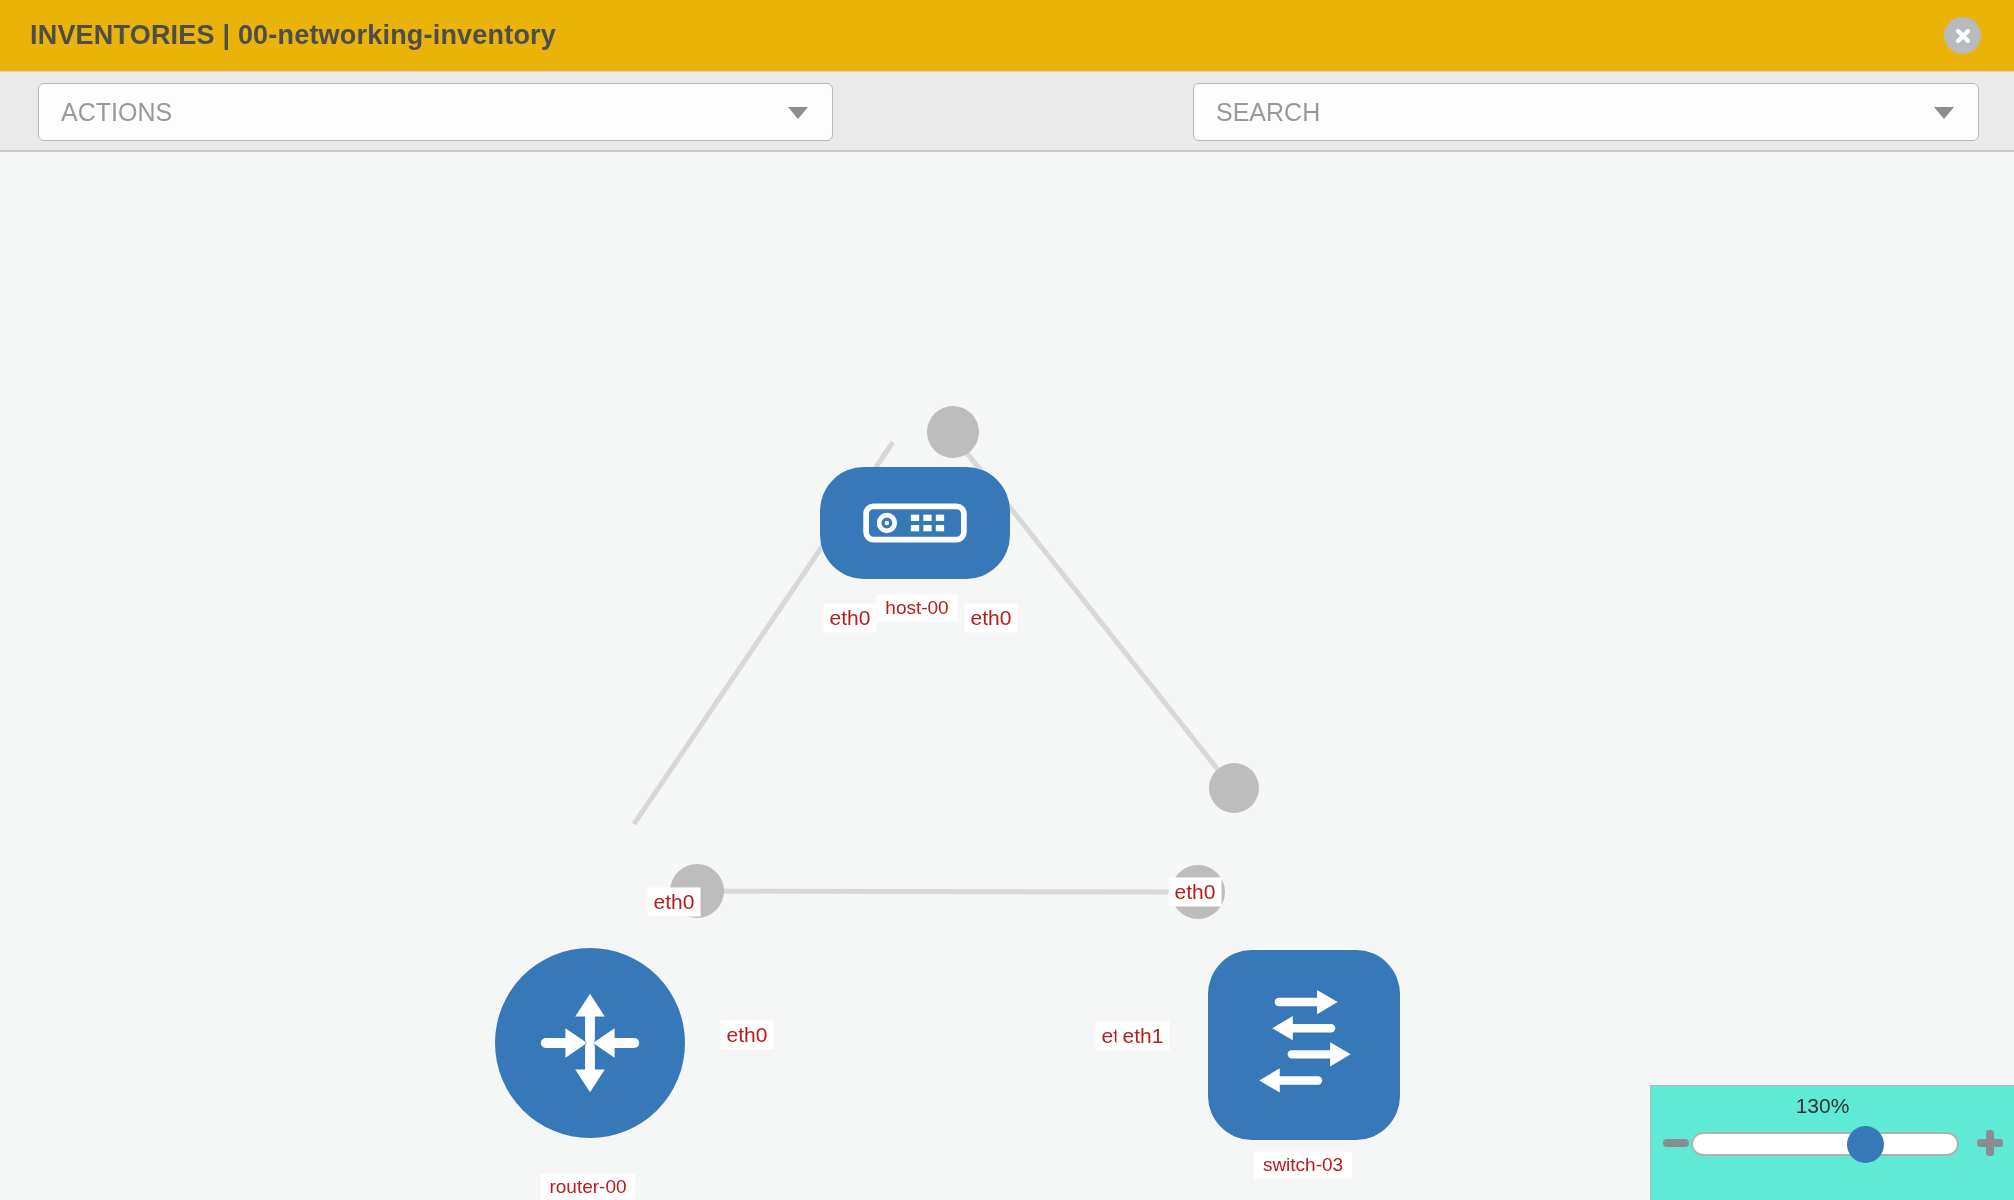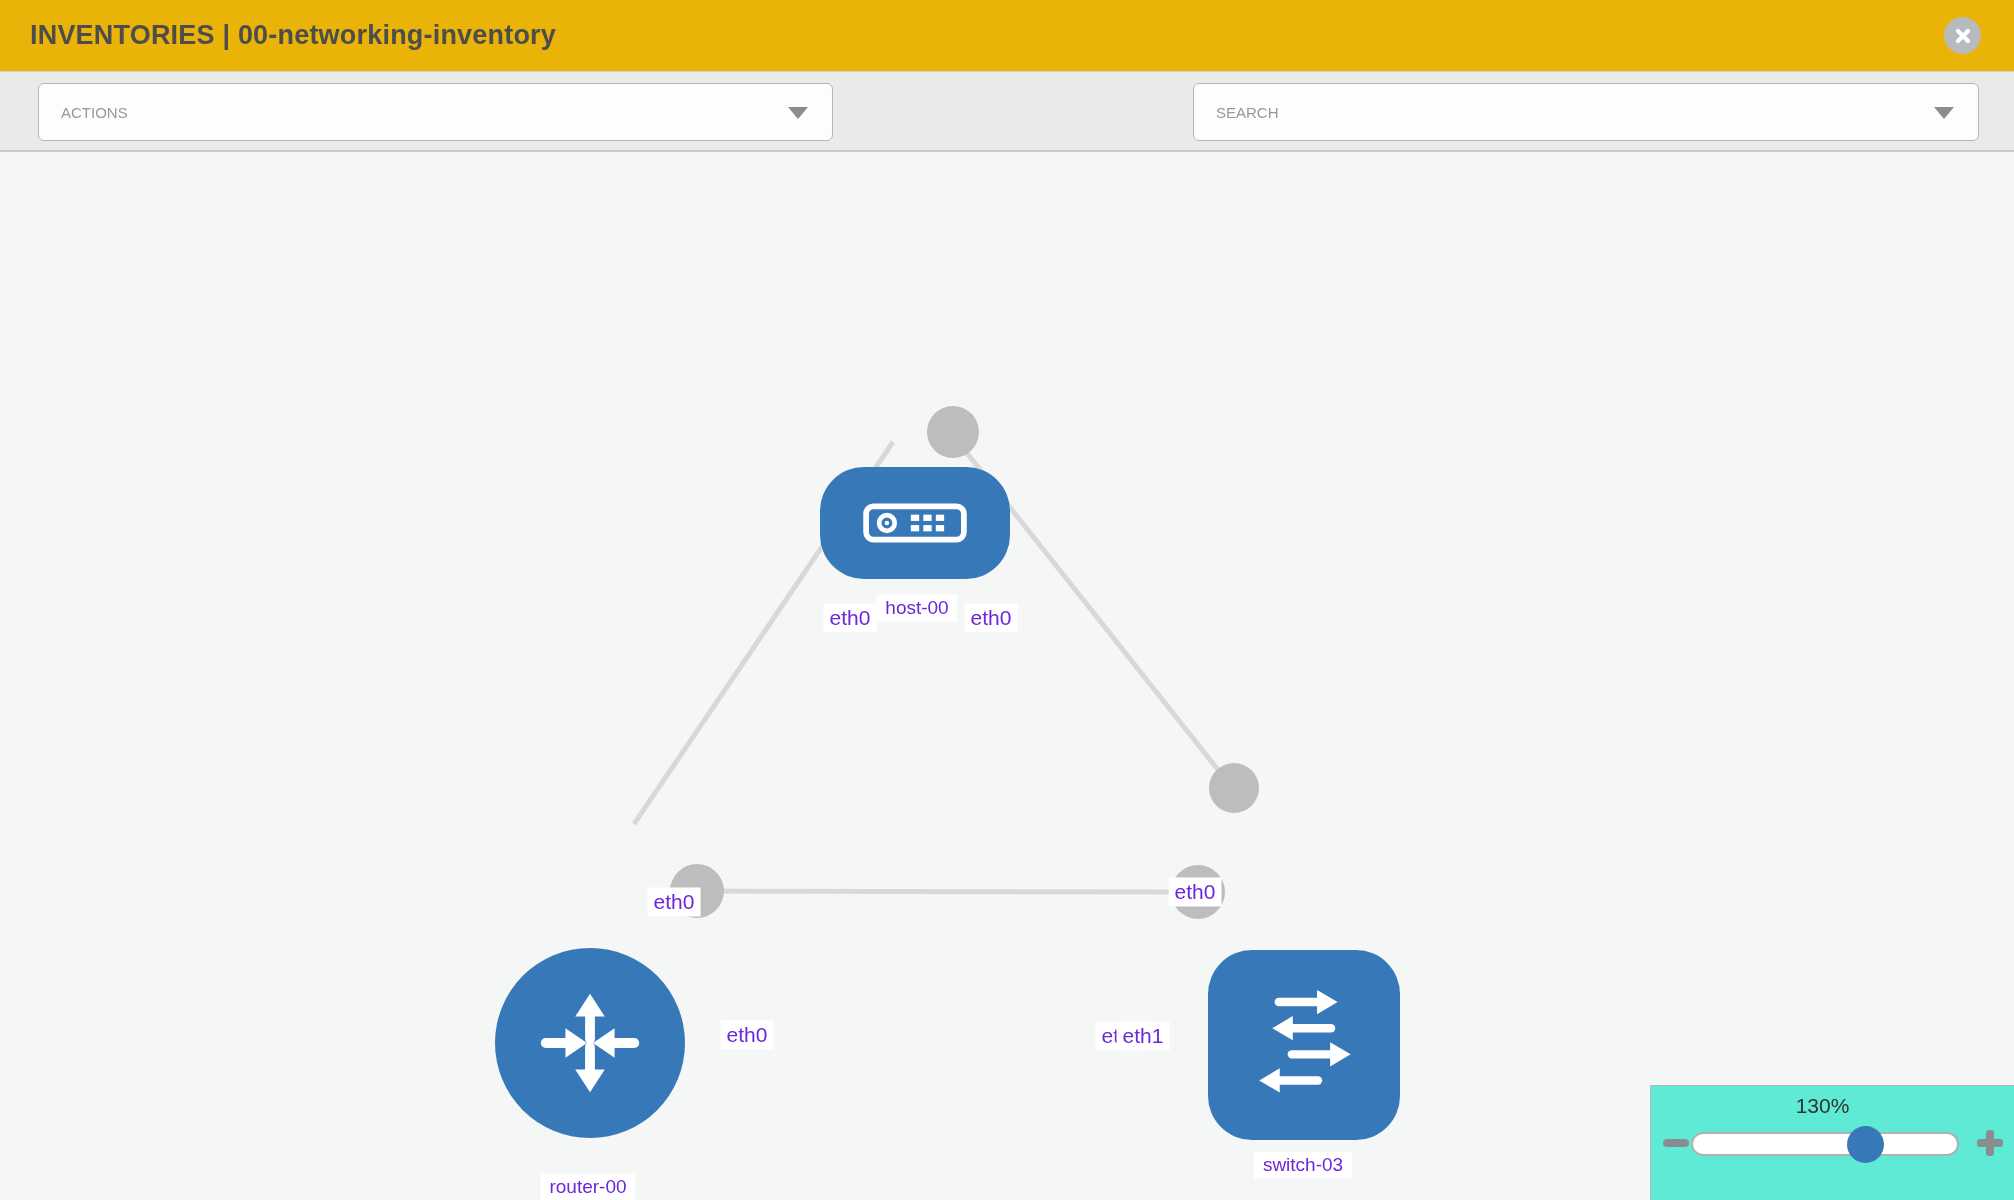--- a/index.html
+++ b/index.html
@@ -15,21 +15,21 @@
   .close-btn { position:absolute; left:1944px; top:17px; width:37px; height:37px;
                border-radius:50%; background:#b8bbbd; cursor:pointer;
                display:flex; align-items:center; justify-content:center; }
 
   
   .toolbar { position:absolute; left:0; top:72px; width:2014px; height:80px;
              background:#eaeaea; border-bottom:2px solid #c9c9c9; }
   .select-box { position:absolute; top:11px; height:58px; background:#fdfdfd;
                 border:1.5px solid #b7b7b7; border-radius:6px; display:flex;
                 align-items:center; cursor:pointer; }
-  .select-box .ph { color:#97999b; font-size:15px; padding-left:22px; }
+  .select-box .ph { color:#97999b; font-size:25px; padding-left:22px; }
   .caret { position:absolute; right:24px; top:50%; margin-top:-5px; width:0; height:0;
            border-left:10px solid transparent; border-right:10px solid transparent;
            border-top:12px solid #8a8d90; }
   .actions-box { left:38px; width:795px; }
   .search-box  { left:1193px; width:786px;text-align:right; }
   .tool-icon { position:absolute; top:98px; width:38px; height:38px; cursor:pointer; }
   .wrench-pos { left:1052px; }
   .key-pos    { left:1116px; }
 
   
@@ -37,21 +37,21 @@
             background:#f5f6f6; }
   svg.links-layer { position:absolute; left:0; top:0; z-index:1; }
 
   .node { position:absolute; z-index:2; background:#3779b8; display:flex;
           align-items:center; justify-content:center; cursor:pointer; }
   .node-host   { left:820px; top:315px; width:190px; height:112px; border-radius:44px; }
   .node-router { left:495px; top:796px; width:190px; height:190px; border-radius:50%; }
   .node-switch { left:1208px; top:798px; width:192px; height:190px; border-radius:44px; }
 
   .chip { position:absolute; z-index:3; transform:translate(-50%,-50%);
-          background:#ffffff; color:#6d28d9; font-size:21px; line-height:1.1;
+          background:#ffffff; color:#b91c1c; font-size:21px; line-height:1.1;
           padding:3px 6px; white-space:nowrap; }
   .node-label { font-size:19px; padding:3px 9px; z-index:3; }
 
   
   .zoom-panel { position:absolute; left:1650px; top:1085px; width:364px; height:115px;
                 background:#5eead4; border-top:1px solid #b7b7b7;
                 border-left:1px solid #b7b7b7; z-index:5; }
   .zoom-value { position:absolute; left:0; right:20px; top:8px; text-align:center;
                 font-size:21px; color:#333333; }
   .zoom-minus { position:absolute; left:12px; top:53px; width:26px; height:8px;

